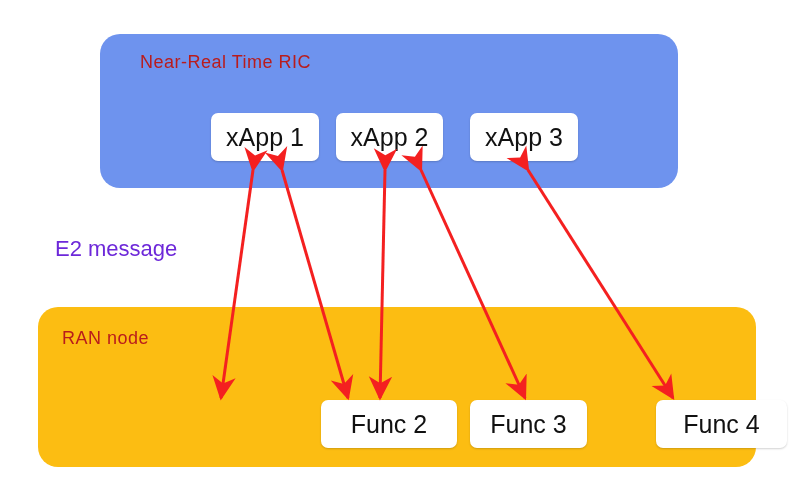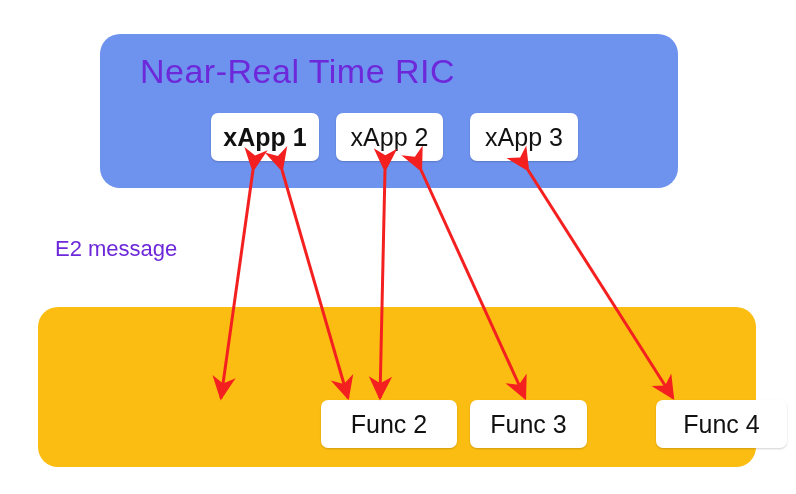--- a/index.html
+++ b/index.html
@@ -32,22 +32,22 @@
   #ran-panel {
     left: 38px;
     top: 307px;
     width: 718px;
     height: 160px;
     background: #fcbd12;
   }
 
   .panel-title {
     position: absolute;
-    color: #6d28d9;
-    font-size: 34px;
+    color: #b91c1c;
+    font-size: 18px;
     font-weight: 400;
     letter-spacing: 0.5px;
     white-space: nowrap;
   }
   #ric-title { left: 140px; top: 52px; }
   #ran-title { left: 62px;  top: 328px; }
 
   
   .node-box {
     position: absolute;
@@ -59,21 +59,21 @@
     justify-content: center;
     color: #111111;
     font-size: 25px;
     font-weight: 400;
     white-space: nowrap;
     box-shadow: 0 1px 2px rgba(0,0,0,0.18);
   }
   .xapp-box { top: 113px; height: 48px; }
   .func-box { top: 400px; height: 48px; }
 
-  #xapp-1 { left: 211px; width: 108px; font-weight: bold; }
+  #xapp-1 { left: 211px; width: 108px; }
   #xapp-2 { left: 336px; width: 107px; }
   #xapp-3 { left: 470px; width: 108px; }
 
   #func-1 { left: 168px; width: 116px; }
   #func-2 { left: 321px; width: 136px; }
   #func-3 { left: 470px; width: 117px; }
   #func-4 { left: 656px; width: 131px; }
 
   
   #e2-label {
@@ -102,20 +102,21 @@
 <div id="canvas">
 
   <div class="panel" id="ric-panel"></div>
   <div class="panel-title" id="ric-title">Near-Real Time  RIC</div>
 
   <div class="node-box xapp-box" id="xapp-1">xApp 1</div>
   <div class="node-box xapp-box" id="xapp-2">xApp 2</div>
   <div class="node-box xapp-box" id="xapp-3">xApp 3</div>
 
   <div class="panel" id="ran-panel"></div>
+  <div class="panel-title" id="ran-title">RAN node</div>
 
   <div class="node-box func-box" id="func-2">Func 2</div>
   <div class="node-box func-box" id="func-3">Func 3</div>
   <div class="node-box func-box" id="func-4">Func 4</div>
 
   <div id="e2-label">E2 message</div>
 
   <svg id="arrows" viewBox="0 0 796 494">
     <defs>
       <marker id="ah" markerWidth="9" markerHeight="9" refX="7.2" refY="4.5" orient="auto" markerUnits="strokeWidth">

